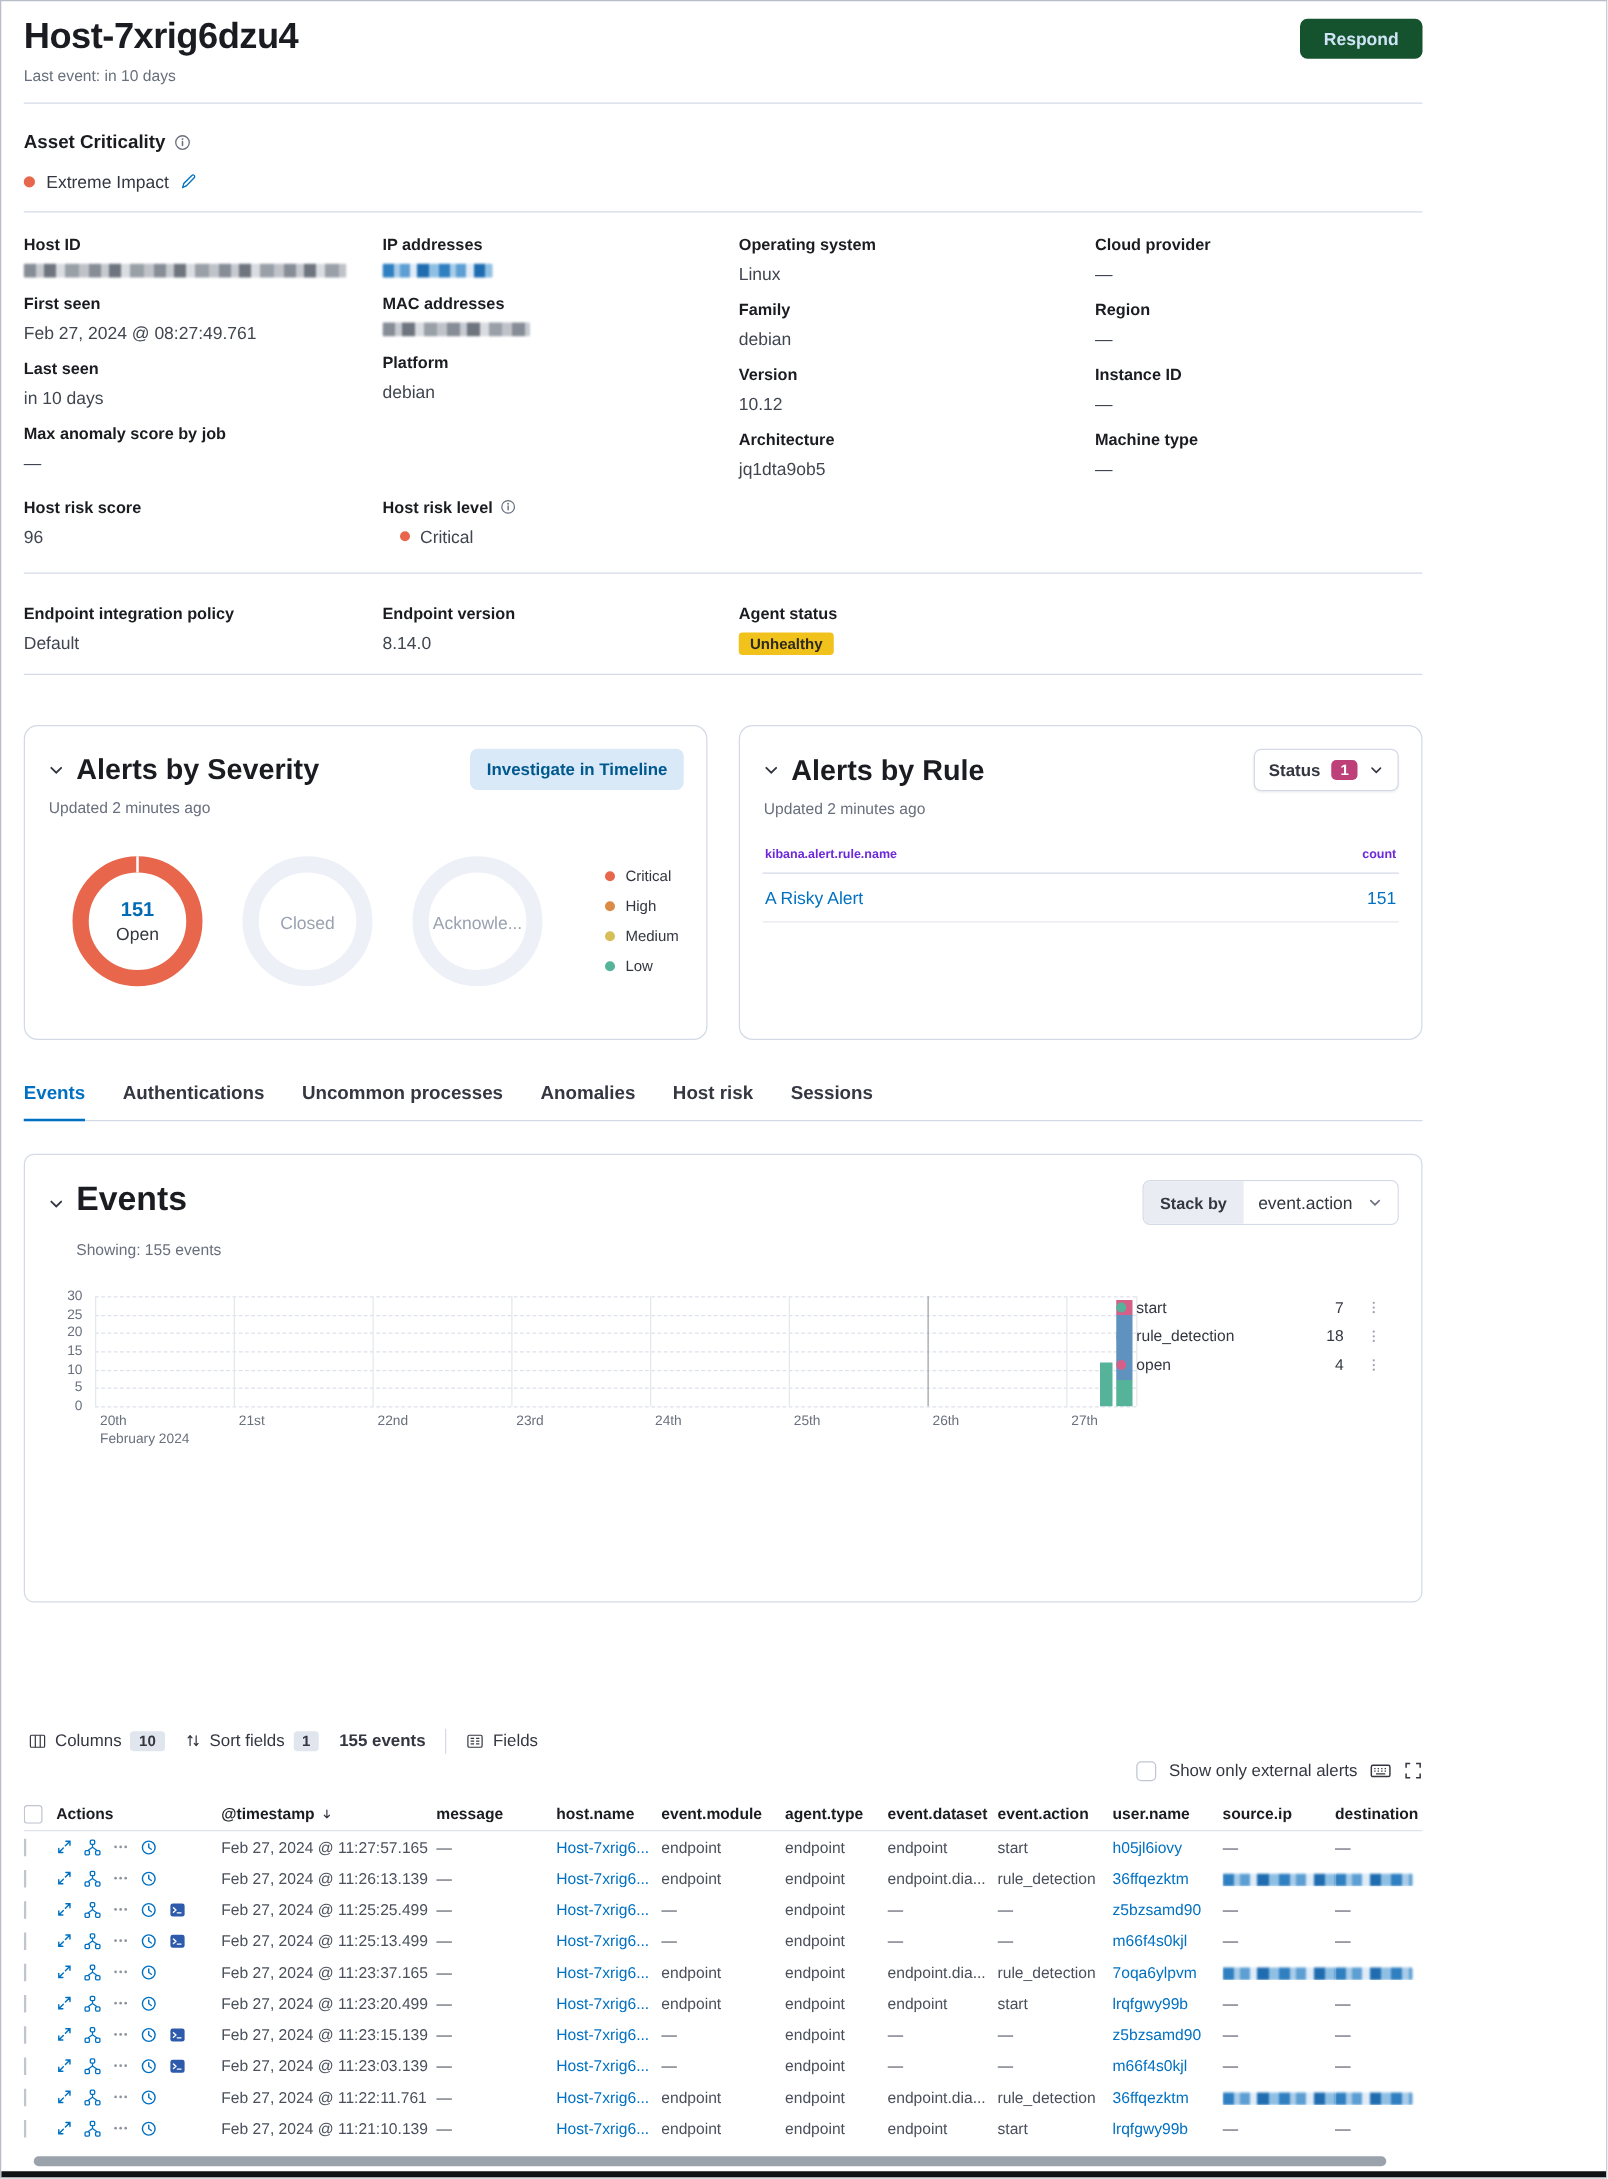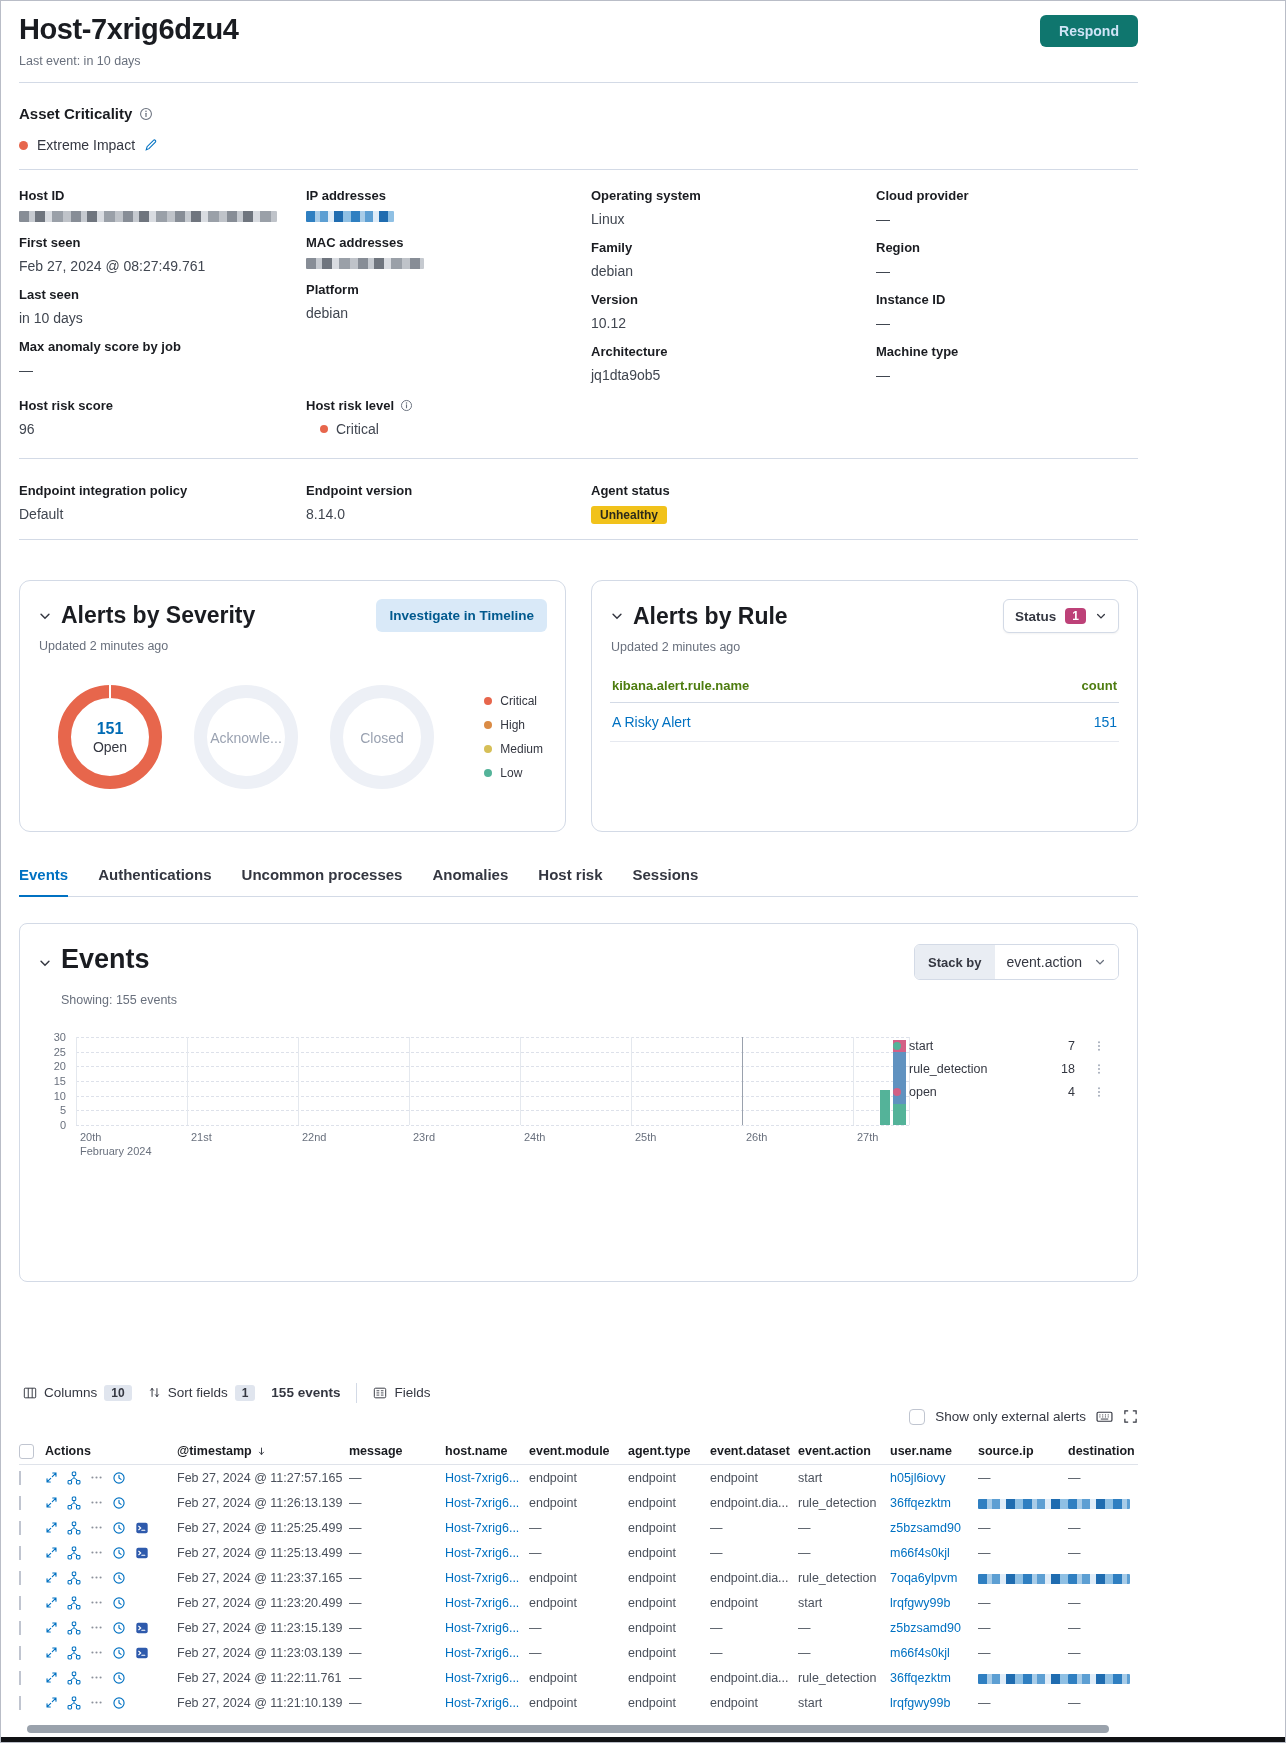--- a/index.html
+++ b/index.html
@@ -4,21 +4,21 @@
 <style>
   * { box-sizing: border-box; }
   html,body { margin:0; padding:0; background:#fff; }
   body { font-family:"Liberation Sans", sans-serif; color:#343741; }
   .page { position:relative; width:1286px; height:1743px; background:#fff; border:1px solid #b9bdc7; overflow:hidden; }
   .content { width:1137px; padding-left:18px; }
 
   
   .hdr { display:flex; justify-content:space-between; align-items:flex-start; padding-top:12px; }
   .page-title { margin:0; font-size:29px; font-weight:700; color:#1a1c21; letter-spacing:-0.4px; }
-  .respond-btn { margin-top:2px; background:#0f766e; color:#cfe4f6; border:none; border-radius:6px; height:32px; width:98px; font-size:14px; font-weight:600; font-family:inherit; }
+  .respond-btn { margin-top:2px; background:#14532d; color:#cfe4f6; border:none; border-radius:6px; height:32px; width:98px; font-size:14px; font-weight:600; font-family:inherit; }
   .last-event { font-size:12.5px; color:#69707d; margin-top:7px; }
   .div { border:none; border-top:1px solid #d3dae6; margin:14px 0 0 0; }
 
   
   .crit-head { display:flex; align-items:center; gap:7px; margin-top:22px; font-size:15px; font-weight:700; color:#1a1c21; }
   .crit-val { display:flex; align-items:center; gap:9px; margin-top:15px; font-size:14px; }
   .dot { width:9px; height:9px; border-radius:50%; flex:0 0 auto; }
 
   
   .grid4 { display:grid; grid-template-columns:287px 285px 285px 1fr; margin-top:18px; }
@@ -49,21 +49,21 @@
   .donut.filled::after { content:""; position:absolute; top:0; left:50%; transform:translateX(-50%); width:2px; height:13px; background:#fff; }
   .donut-center { position:absolute; inset:0; display:flex; flex-direction:column; align-items:center; justify-content:center; }
   .donut-val { color:#006bb4; font-weight:700; font-size:16px; }
   .donut-lbl { font-size:14px; color:#343741; margin-top:1px; }
   .donut.empty .donut-lbl { color:#9aa2b1; }
   .sev-legend { margin-left:auto; display:flex; flex-direction:column; gap:10px; padding-right:4px; }
   .sev-item { display:flex; align-items:center; gap:8px; font-size:12px; color:#343741; }
   .sev-dot { width:8px; height:8px; border-radius:50%; }
 
   .rule-table { margin-top:24px; }
-  .rule-thead { display:flex; font-size:13px; font-weight:700; color:#4d7c0f; padding:0 2px 9px 2px; border-bottom:1px solid #d3dae6; }
+  .rule-thead { display:flex; font-size:10px; font-weight:700; color:#6d28d9; padding:0 2px 9px 2px; border-bottom:1px solid #d3dae6; }
   .rule-thead .rt-right { margin-left:auto; }
   .rule-row { display:flex; padding:11px 2px; font-size:14px; border-bottom:1px solid #e6e9f0; }
   .rule-row .rt-right { margin-left:auto; }
   a.lnk { color:#0071c2; text-decoration:none; }
 
   
   .tabs { display:flex; gap:30px; margin-top:34px; border-bottom:1px solid #d3dae6; }
   .tab { font-size:15px; font-weight:700; color:#343741; padding-bottom:13px; position:relative; cursor:pointer; }
   .tab.active { color:#0071c2; }
   .tab.active::after { content:""; position:absolute; left:0; right:0; bottom:-1px; height:2px; background:#0071c2; }
@@ -276,27 +276,27 @@
               <div class="donut filled">
                 <div class="ring"></div>
                 <div class="donut-center">
                   <span class="donut-val">151</span>
                   <span class="donut-lbl">Open</span>
                 </div>
               </div>
               <div class="donut empty">
                 <div class="ring"></div>
                 <div class="donut-center">
-                  <span class="donut-lbl">Acknowle...</span>
+                  <span class="donut-lbl">Closed</span>
                 </div>
               </div>
               <div class="donut empty">
                 <div class="ring"></div>
                 <div class="donut-center">
-                  <span class="donut-lbl">Closed</span>
+                  <span class="donut-lbl">Acknowle...</span>
                 </div>
               </div>
             </div>
           <div class="sev-legend" id="sevLegend">
               <div class="sev-item">
                 <span class="sev-dot" style="background:#e7664c"></span>
                 <span>Critical</span>
               </div>
               <div class="sev-item">
                 <span class="sev-dot" style="background:#da8b45"></span>

